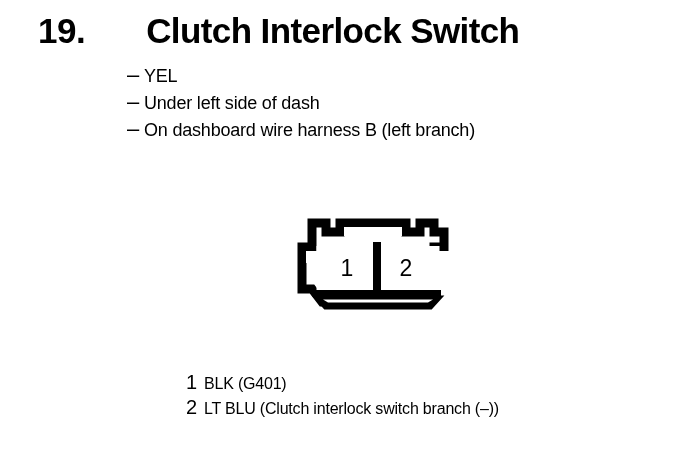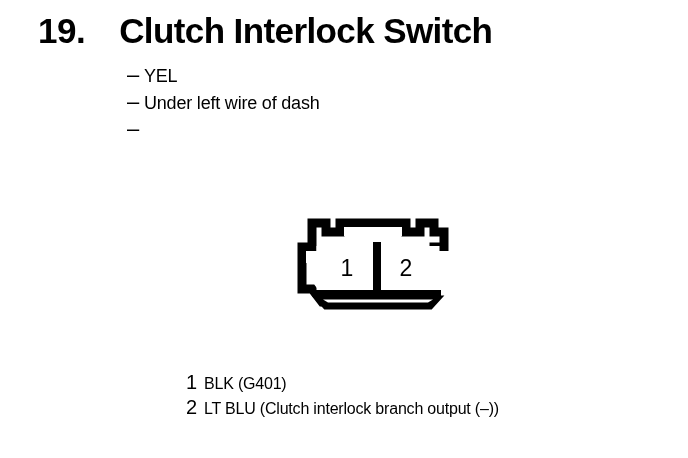--- a/index.html
+++ b/index.html
@@ -31,21 +31,21 @@
     font-size: 35px;
     font-weight: bold;
     letter-spacing: -0.5px;
     line-height: 1;
   }
   #heading .title {
     font-size: 35px;
     font-weight: bold;
     letter-spacing: -0.6px;
     line-height: 1;
-    margin-left: 34px;
+    margin-left: 61px;
   }
 
   
   #bullets {
     position: absolute;
     left: 127px;
     top: 64px;
     width: 540px;
   }
   #bullets .bullet-row {
@@ -110,24 +110,25 @@
     <span class="title">Clutch Interlock Switch</span>
   </div>
 
   <div id="bullets">
     <div class="bullet-row">
       <span class="dash">–</span>
       <span class="btext">YEL</span>
     </div>
     <div class="bullet-row">
       <span class="dash">–</span>
-      <span class="btext">Under left wire of dash</span>
+      <span class="btext">Under left side of dash</span>
     </div>
     <div class="bullet-row">
       <span class="dash">–</span>
+      <span class="btext">On dashboard wire harness B (left branch)</span>
     </div>
   </div>
 
   <div id="connector-wrap">
     <svg id="connector-svg" width="180" height="100" viewBox="0 0 180 100" xmlns="http://www.w3.org/2000/svg">
 
       <path d="M 24 18
                L 24 9
                L 38 9
                L 38 18
@@ -172,17 +173,17 @@
     </svg>
   </div>
 
   <div id="legend">
     <div class="legend-row">
       <span class="pin">1</span>
       <span class="desc">BLK (G401)</span>
     </div>
     <div class="legend-row">
       <span class="pin">2</span>
-      <span class="desc">LT BLU (Clutch interlock branch output (–))</span>
+      <span class="desc">LT BLU (Clutch interlock switch branch (–))</span>
     </div>
   </div>
 
 </div>
 
 </body></html>

